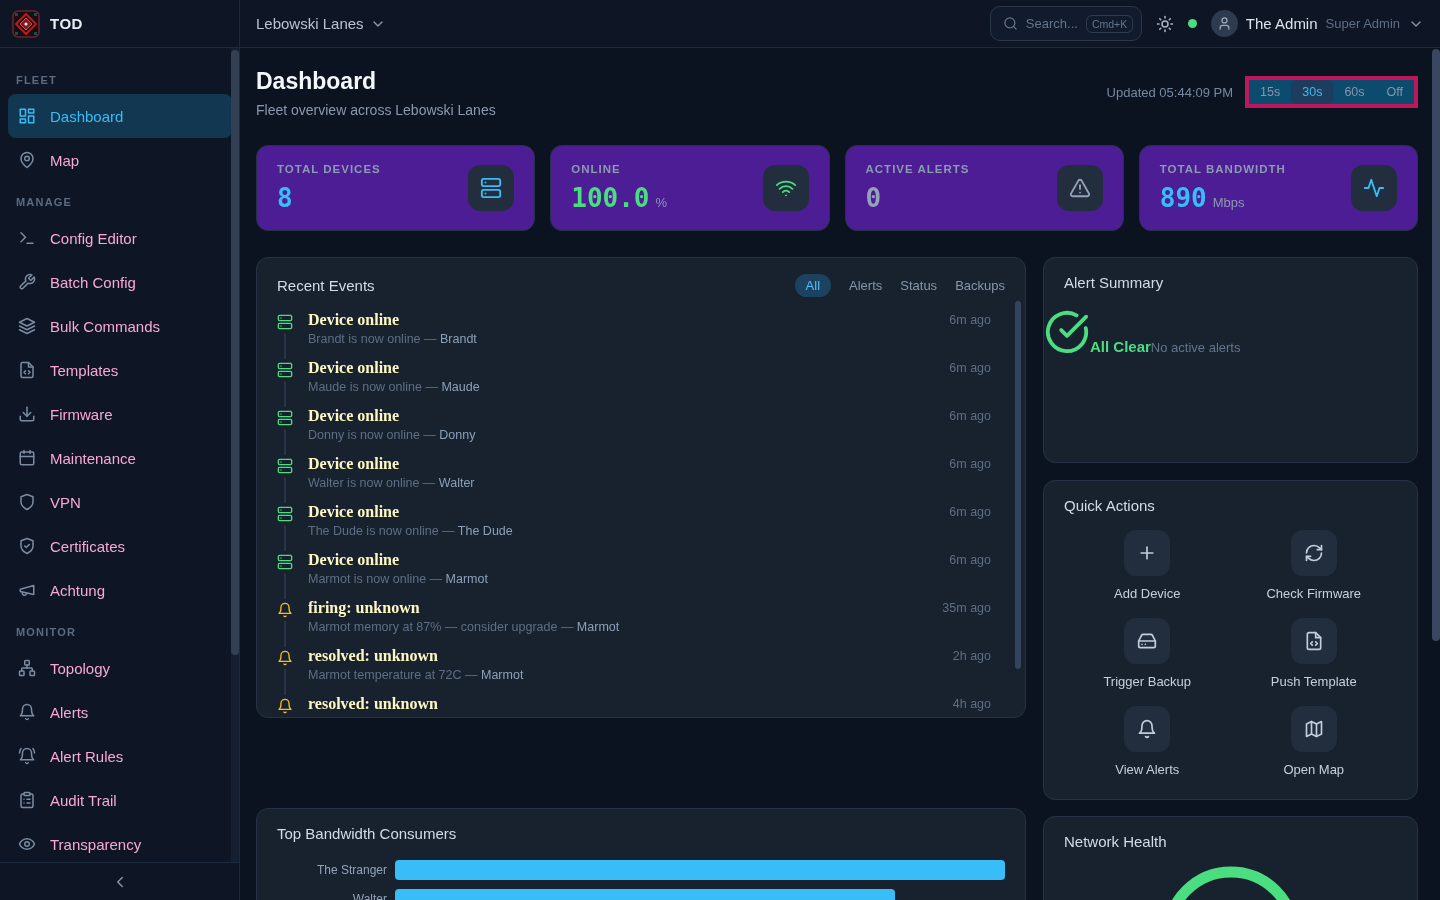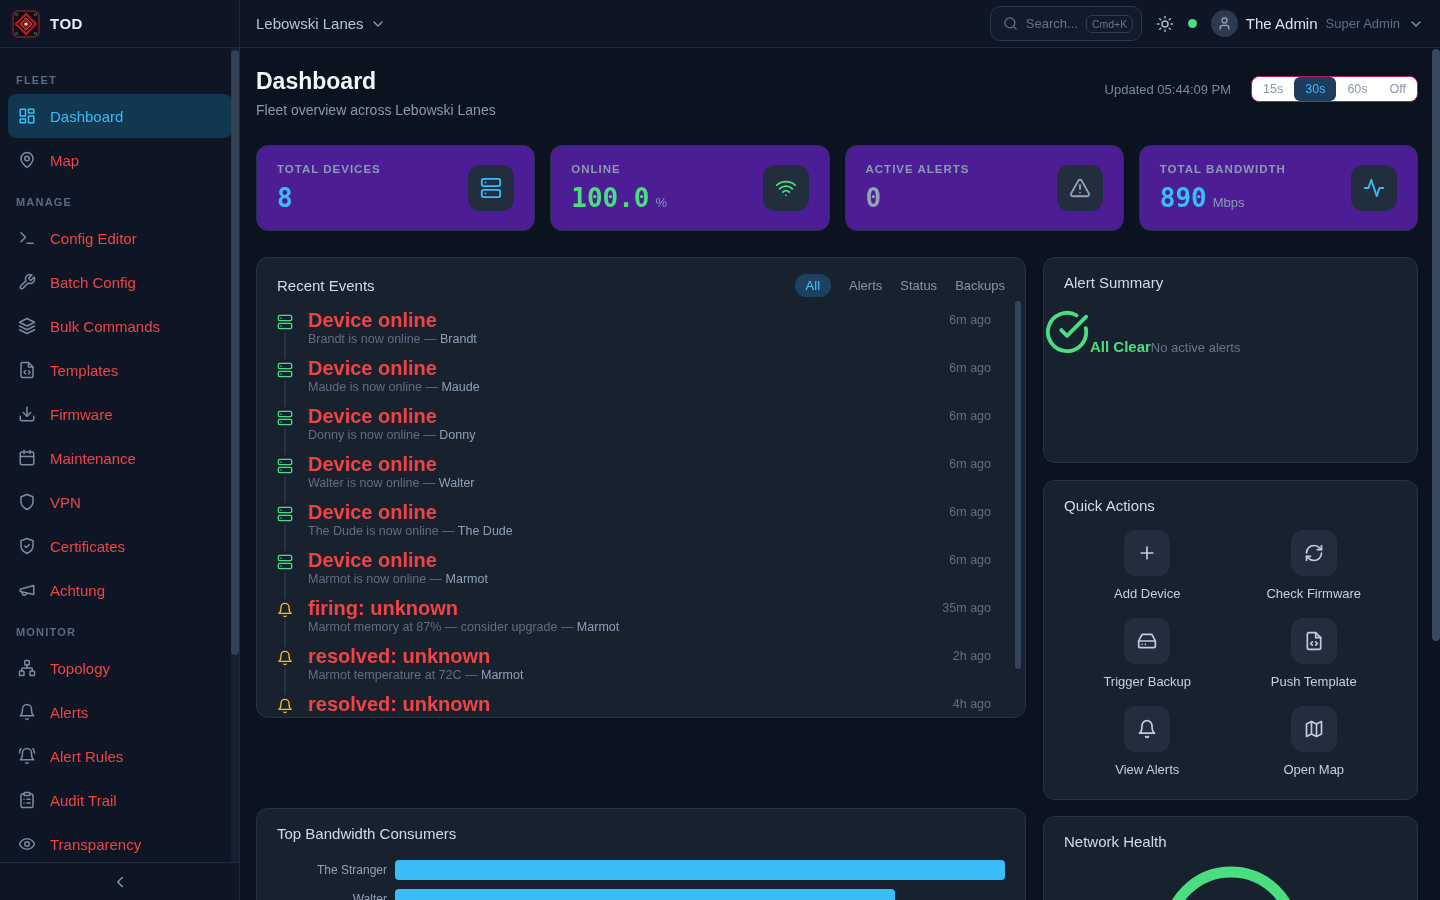--- a/index.html
+++ b/index.html
@@ -26,37 +26,37 @@
   .user-role { font-size:13px; color:#5f6e84; }
 
   
   .frame { flex:1; display:flex; min-height:0; position:relative; }
   .main-scroll-thumb { position:absolute; right:0; top:1px; width:8px; height:592px; background:#3a4761; border-radius:4px; z-index:40; }
 
   
   .sidebar { width:240px; flex:0 0 240px; background:#0e1626; border-right:1px solid #1d2a3d; display:flex; flex-direction:column; position:relative; }
   .sidebar-nav { flex:1; overflow:hidden; padding:12px 8px 0 8px; }
   .nav-section-label { font-size:11px; letter-spacing:1.2px; color:#5c6b80; font-weight:bold; margin:14px 8px 8px 8px; }
-  .nav-item { display:flex; align-items:center; gap:14px; width:224px; height:44px; padding:0 10px; border:none; background:none; border-radius:8px; color:#ef4444; font-size:15px; font-family:inherit; cursor:pointer; text-align:left; }
+  .nav-item { display:flex; align-items:center; gap:14px; width:224px; height:44px; padding:0 10px; border:none; background:none; border-radius:8px; color:#f9a8d4; font-size:15px; font-family:inherit; cursor:pointer; text-align:left; }
   .nav-item .ni-icon { display:flex; color:#7b8ca1; }
   .nav-item.active { background:#123750; color:#38bdf8; }
   .nav-item.active .ni-icon { color:#38bdf8; }
   .sidebar-scroll-track { position:absolute; right:0; top:0; bottom:38px; width:8px; background:#151f2f; }
   .sidebar-scroll-thumb { position:absolute; right:0; top:2px; width:8px; height:605px; background:#333f52; border-radius:4px; }
   .sidebar-footer { flex:0 0 38px; border-top:1px solid #1d2a3d; display:flex; align-items:center; justify-content:center; }
   .collapse-btn { background:none; border:none; color:#8596ab; cursor:pointer; display:flex; }
 
   
   .main { flex:1; min-width:0; padding:20px 22px 0 16px; overflow:hidden; }
   .page-header { display:flex; align-items:flex-start; }
   .page-title { font-size:23px; font-weight:bold; color:#f4f7fb; }
   .page-subtitle { margin-top:7px; font-size:14px; color:#8b99ad; }
-  .header-right { margin-left:auto; display:flex; align-items:center; gap:20px; margin-top:8px; }
+  .header-right { margin-left:auto; display:flex; align-items:center; gap:12px; margin-top:8px; }
   .updated { font-size:13px; color:#7888a0; }
-  .refresh-seg { display:flex; border:1px solid #be185d; background:#ffffff; border-radius:8px; overflow:hidden; }
+  .refresh-seg { display:flex; border:4px solid #be185d; background:#0c4a6e; border-radius:0; overflow:hidden; }
   .seg { border:none; background:none; font-family:inherit; font-size:12.5px; color:#8596ab; padding:5px 11px; cursor:pointer; }
   .seg.active { background:#1c3d5e; color:#41b9f2; border-radius:6px; }
 
   .stats-row { display:flex; gap:15px; margin-top:27px; }
   .stat-card { flex:1; height:86px; background:#4c1d95; border:1px solid #263246; border-radius:12px; padding:15px 20px; display:flex; justify-content:space-between; align-items:center; }
   .stat-label { font-size:11.5px; letter-spacing:1px; color:#8b9bb0; font-weight:bold; }
   .stat-value-row { margin-top:8px; display:flex; align-items:baseline; gap:6px; }
   .stat-value { font-family:"DejaVu Sans Mono", monospace; font-weight:bold; font-size:26px; }
   .stat-unit { font-size:13px; color:#8b9bb0; }
   .stat-iconbox { width:46px; height:46px; border-radius:12px; background:#222e3e; display:flex; align-items:center; justify-content:center; }
@@ -71,21 +71,21 @@
   .events-panel { height:461px; position:relative; overflow:hidden; }
   .panel-head { display:flex; align-items:center; padding:16px 20px 10px 20px; }
   .tabs { margin-left:auto; display:flex; align-items:center; gap:18px; }
   .tab { background:none; border:none; font-family:inherit; font-size:13px; color:#8596ab; cursor:pointer; padding:4px 0; }
   .tab.active { background:#1d425f; color:#4cc2f7; border-radius:999px; padding:4px 11px; }
   .events-list { position:relative; padding:4px 20px 0 20px; }
   .timeline { position:absolute; left:27px; top:16px; height:384px; width:2px; background:#273348; }
   .evt-row { position:relative; height:48px; display:flex; align-items:flex-start; gap:15px; cursor:pointer; }
   .evt-icon { position:relative; z-index:1; background:#18222f; padding:3px 0; display:flex; }
   .evt-body { flex:1; min-width:0; }
-  .evt-title { font-size:20px; font-weight:600; color:#ef4444; line-height:18px; }
+  .evt-title { font-size:16px; font-weight:600; color:#fef9c3; line-height:18px;font-family:Liberation Serif, serif; }
   .evt-sub { margin-top:3px; font-size:12.5px; color:#5f6e84; }
   .evt-sub .dev { color:#8ba0b8; }
   .evt-time { font-size:12.5px; color:#5f6e84; padding-right:14px; margin-top:2px; white-space:nowrap; }
   .events-scroll-thumb { position:absolute; right:4px; top:43px; width:6px; height:368px; background:#33445c; border-radius:3px; }
 
   
   .bandwidth-panel { margin-top:90px; height:280px; padding:16px 20px; }
   .bw-rows { margin-top:18px; }
   .bw-row { display:flex; align-items:center; margin-bottom:9px; }
   .bw-label { width:110px; flex:0 0 110px; text-align:right; font-size:12px; color:#94a3b8; margin-right:8px; }

